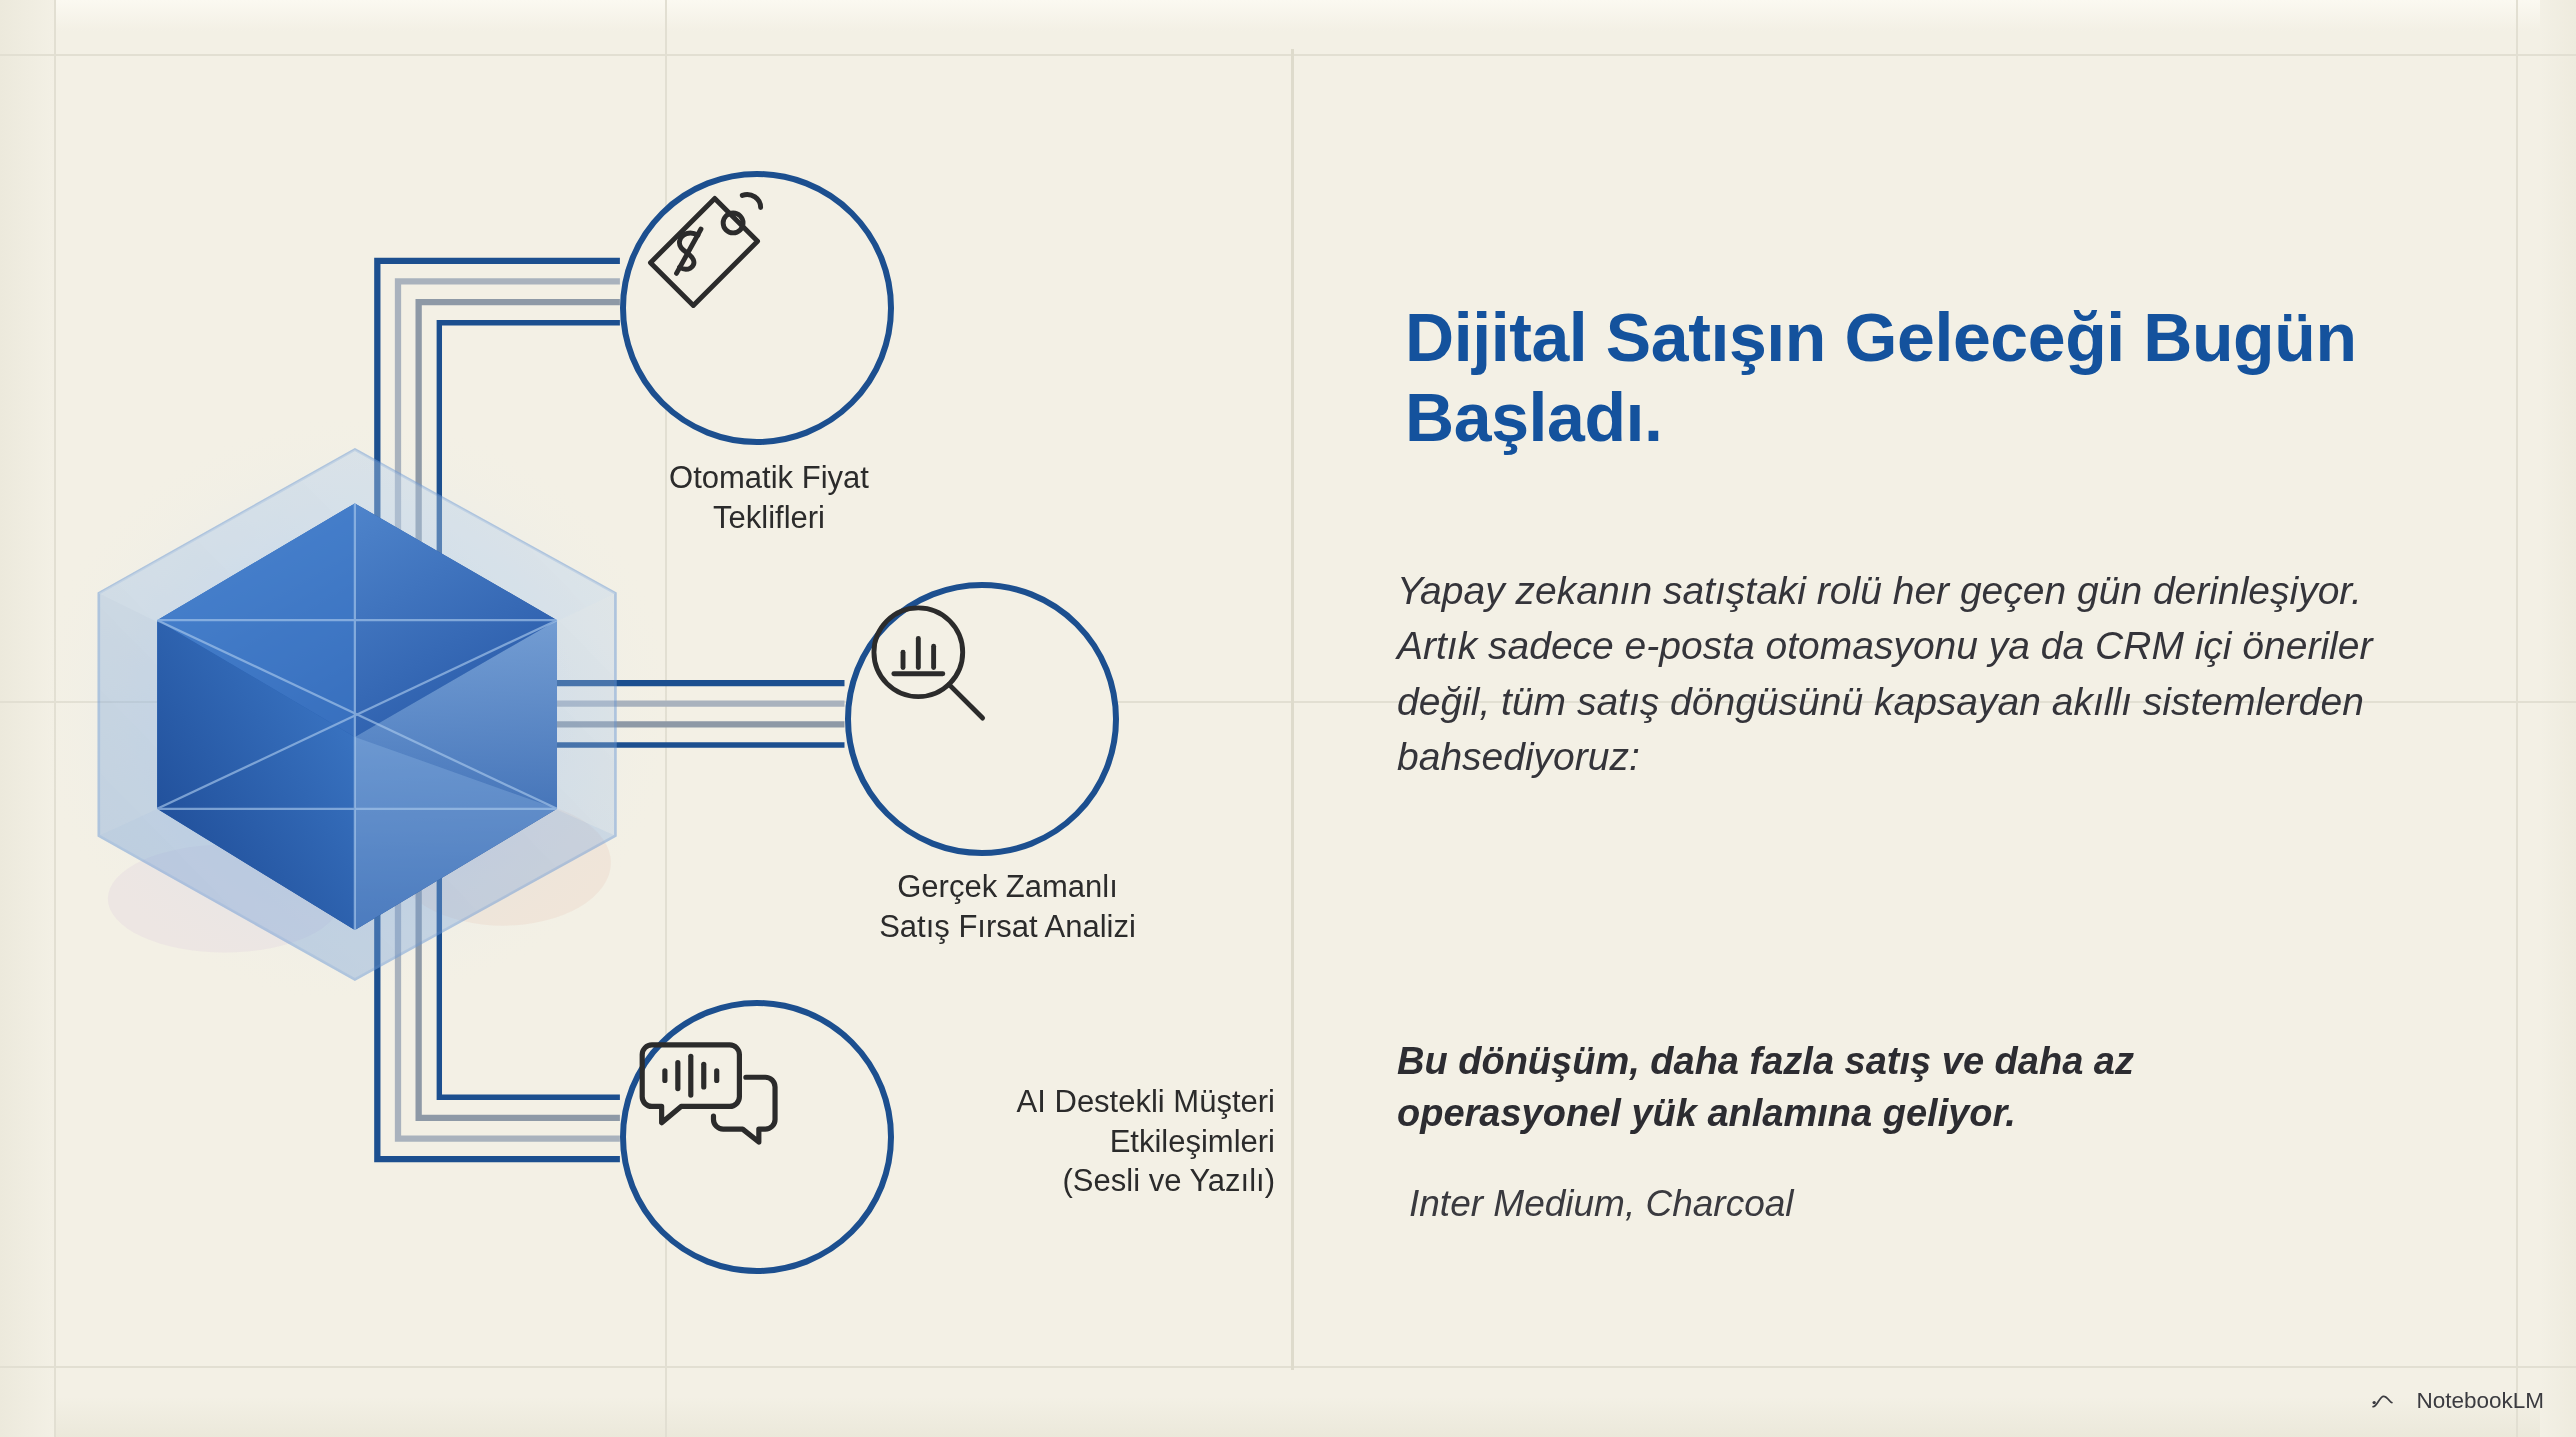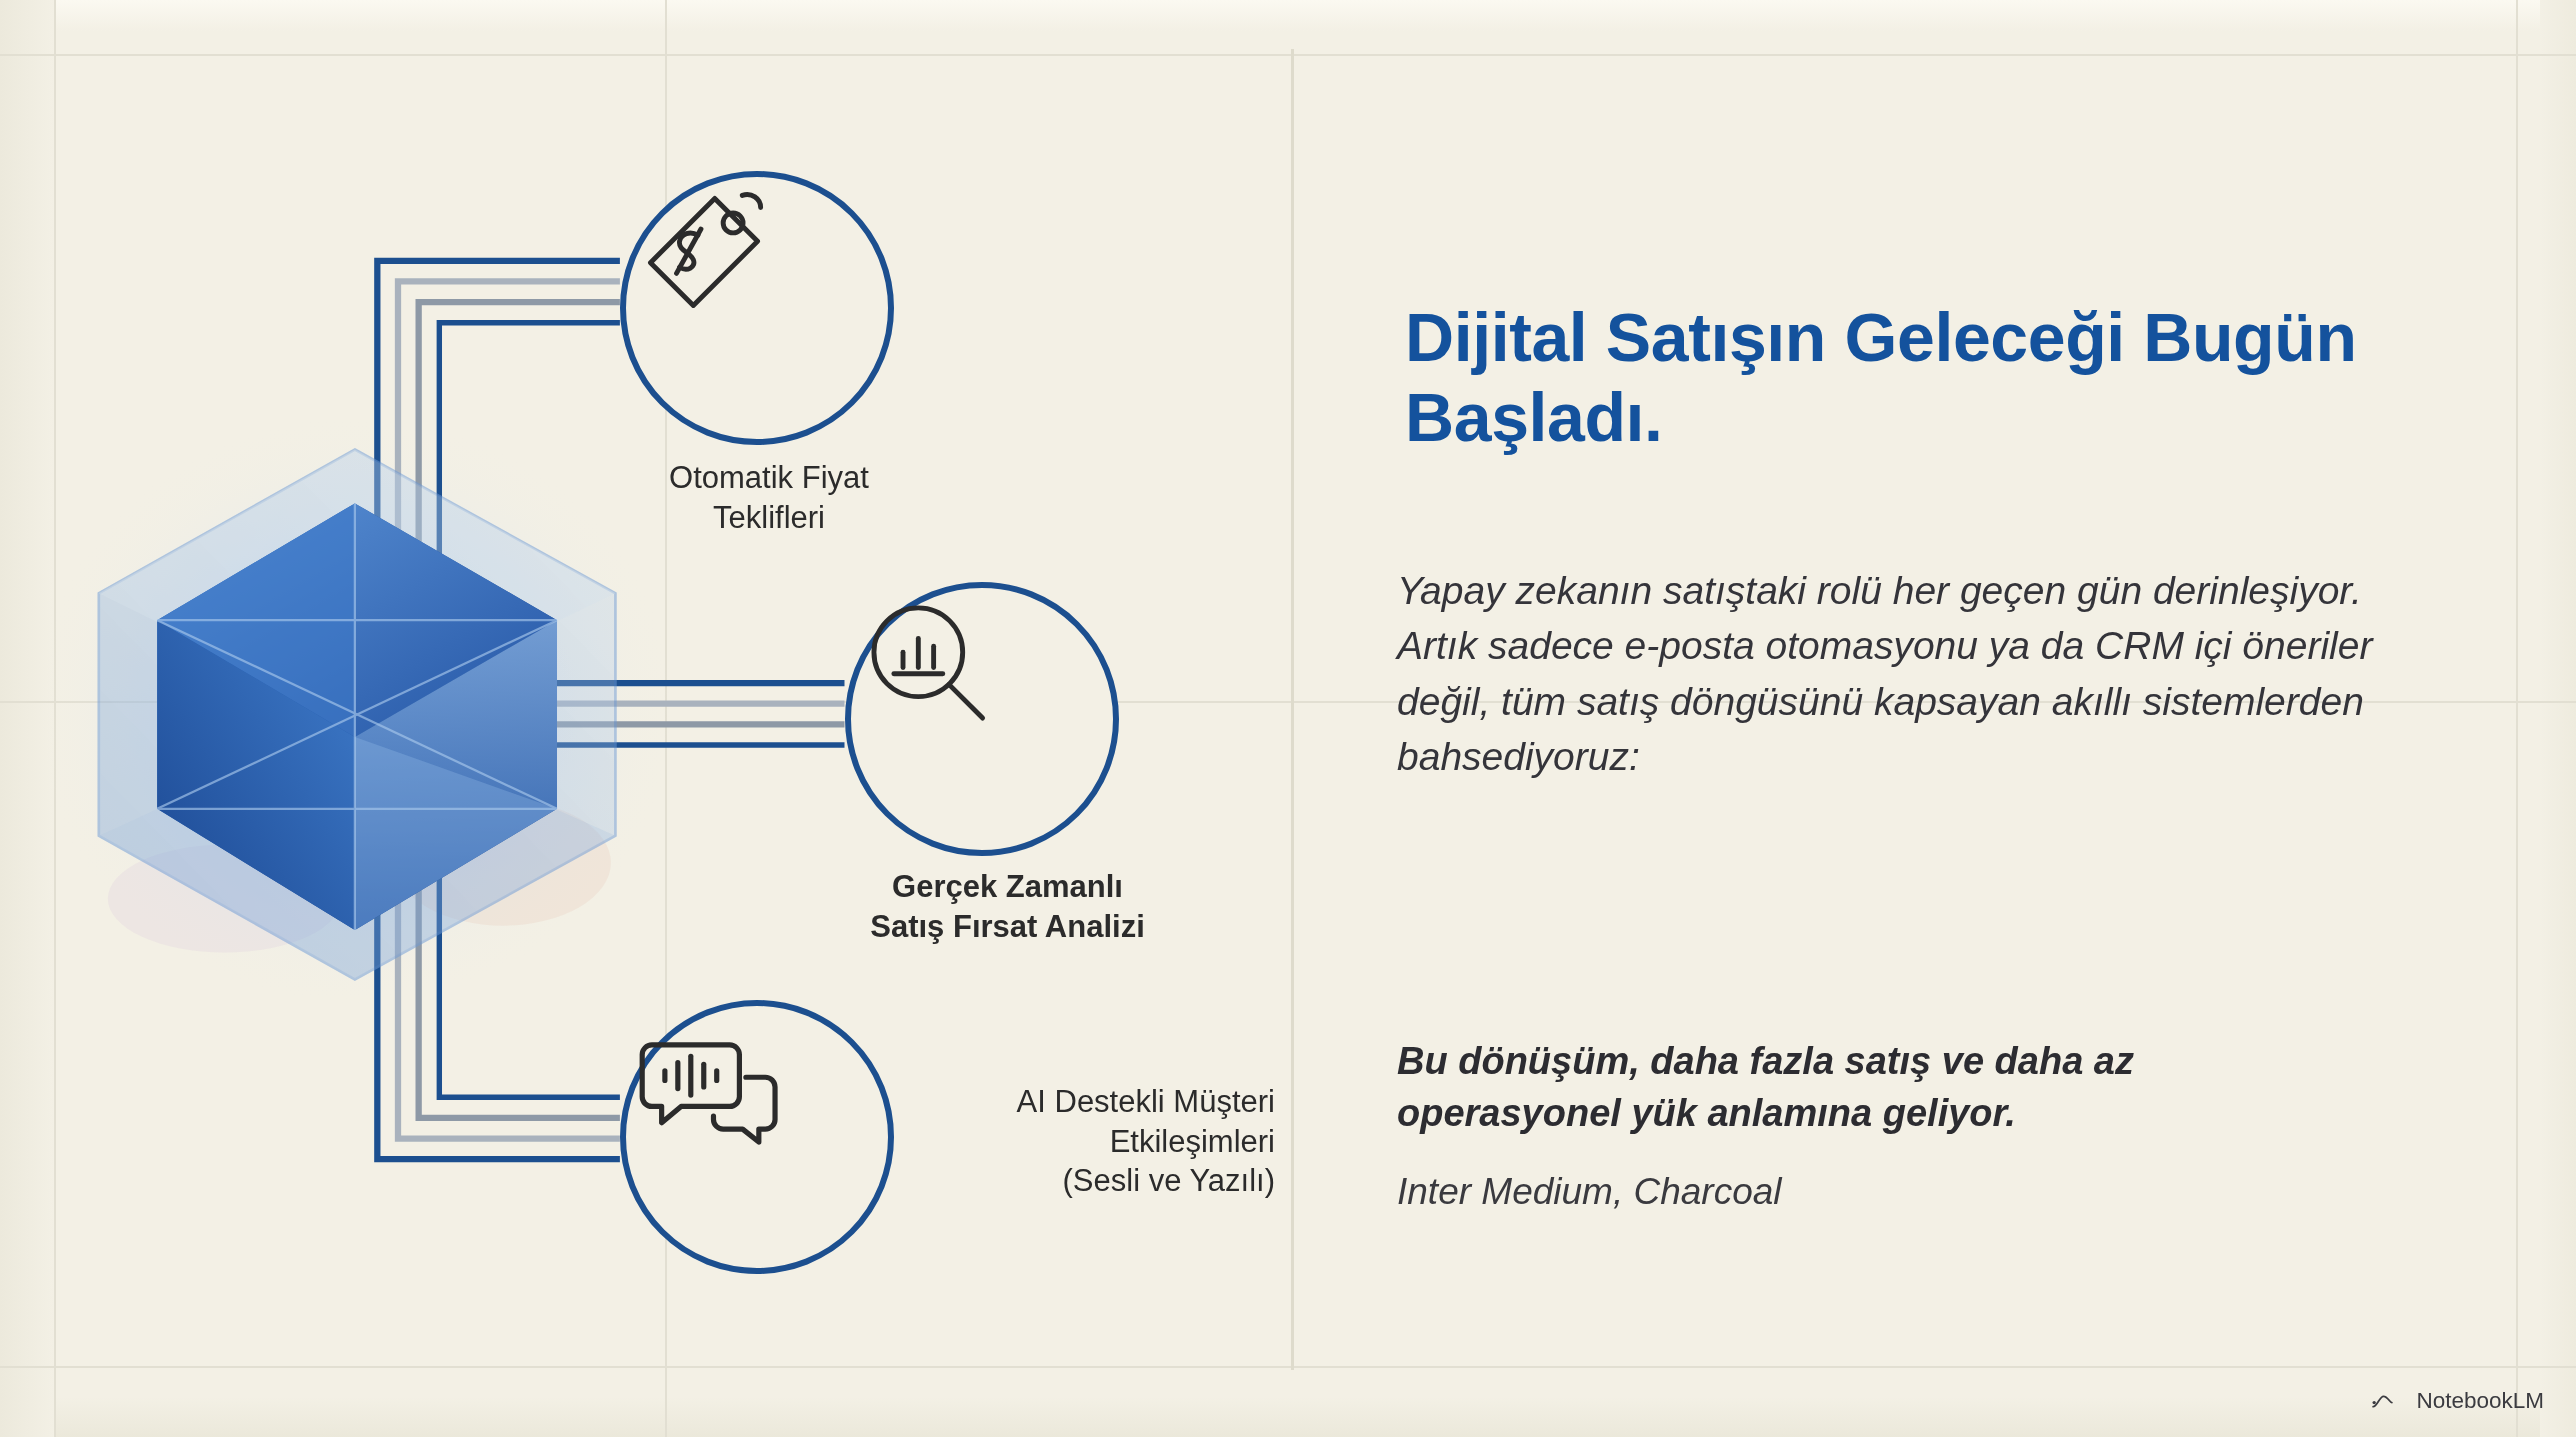--- a/index.html
+++ b/index.html
@@ -60,21 +60,21 @@
   .node-3 { left: 620px; top: 1000px; width: 274px; height: 274px; }
 
   .node-label {
     position: absolute;
     color: #2b2b2b;
     font-size: 31px;
     line-height: 1.28;
     white-space: pre-line;
   }
   .label-1 { left: 634px; top: 458px; width: 270px; text-align: center; }
-  .label-2 { left: 859px; top: 867px; width: 297px; text-align: center; font-weight: bold; }
+  .label-2 { left: 859px; top: 867px; width: 297px; text-align: center; }
   .label-3 { left: 916px; top: 1082px; width: 359px; text-align: right; }
 
   
   #textcol {
     position: absolute;
     left: 1397px; top: 0;
     width: 1114px; height: 1438px;
   }
   h1.headline {
     margin: 8px;
@@ -102,21 +102,21 @@
     position: absolute;
     top: 1035px; left: 0;
     width: 961px;
     color: #2c2c31;
     font-size: 38px;
     font-style: italic;
     font-weight: bold;
     line-height: 1.38;
   }
   p.caption {
-    margin: 0;
+    margin: 12px;
     position: absolute;
     top: 1168px; left: 0;
     width: 899px;
     color: #3a3a3f;
     font-size: 37px;
     font-style: italic;
     line-height: 1.3;
   }
 
   

